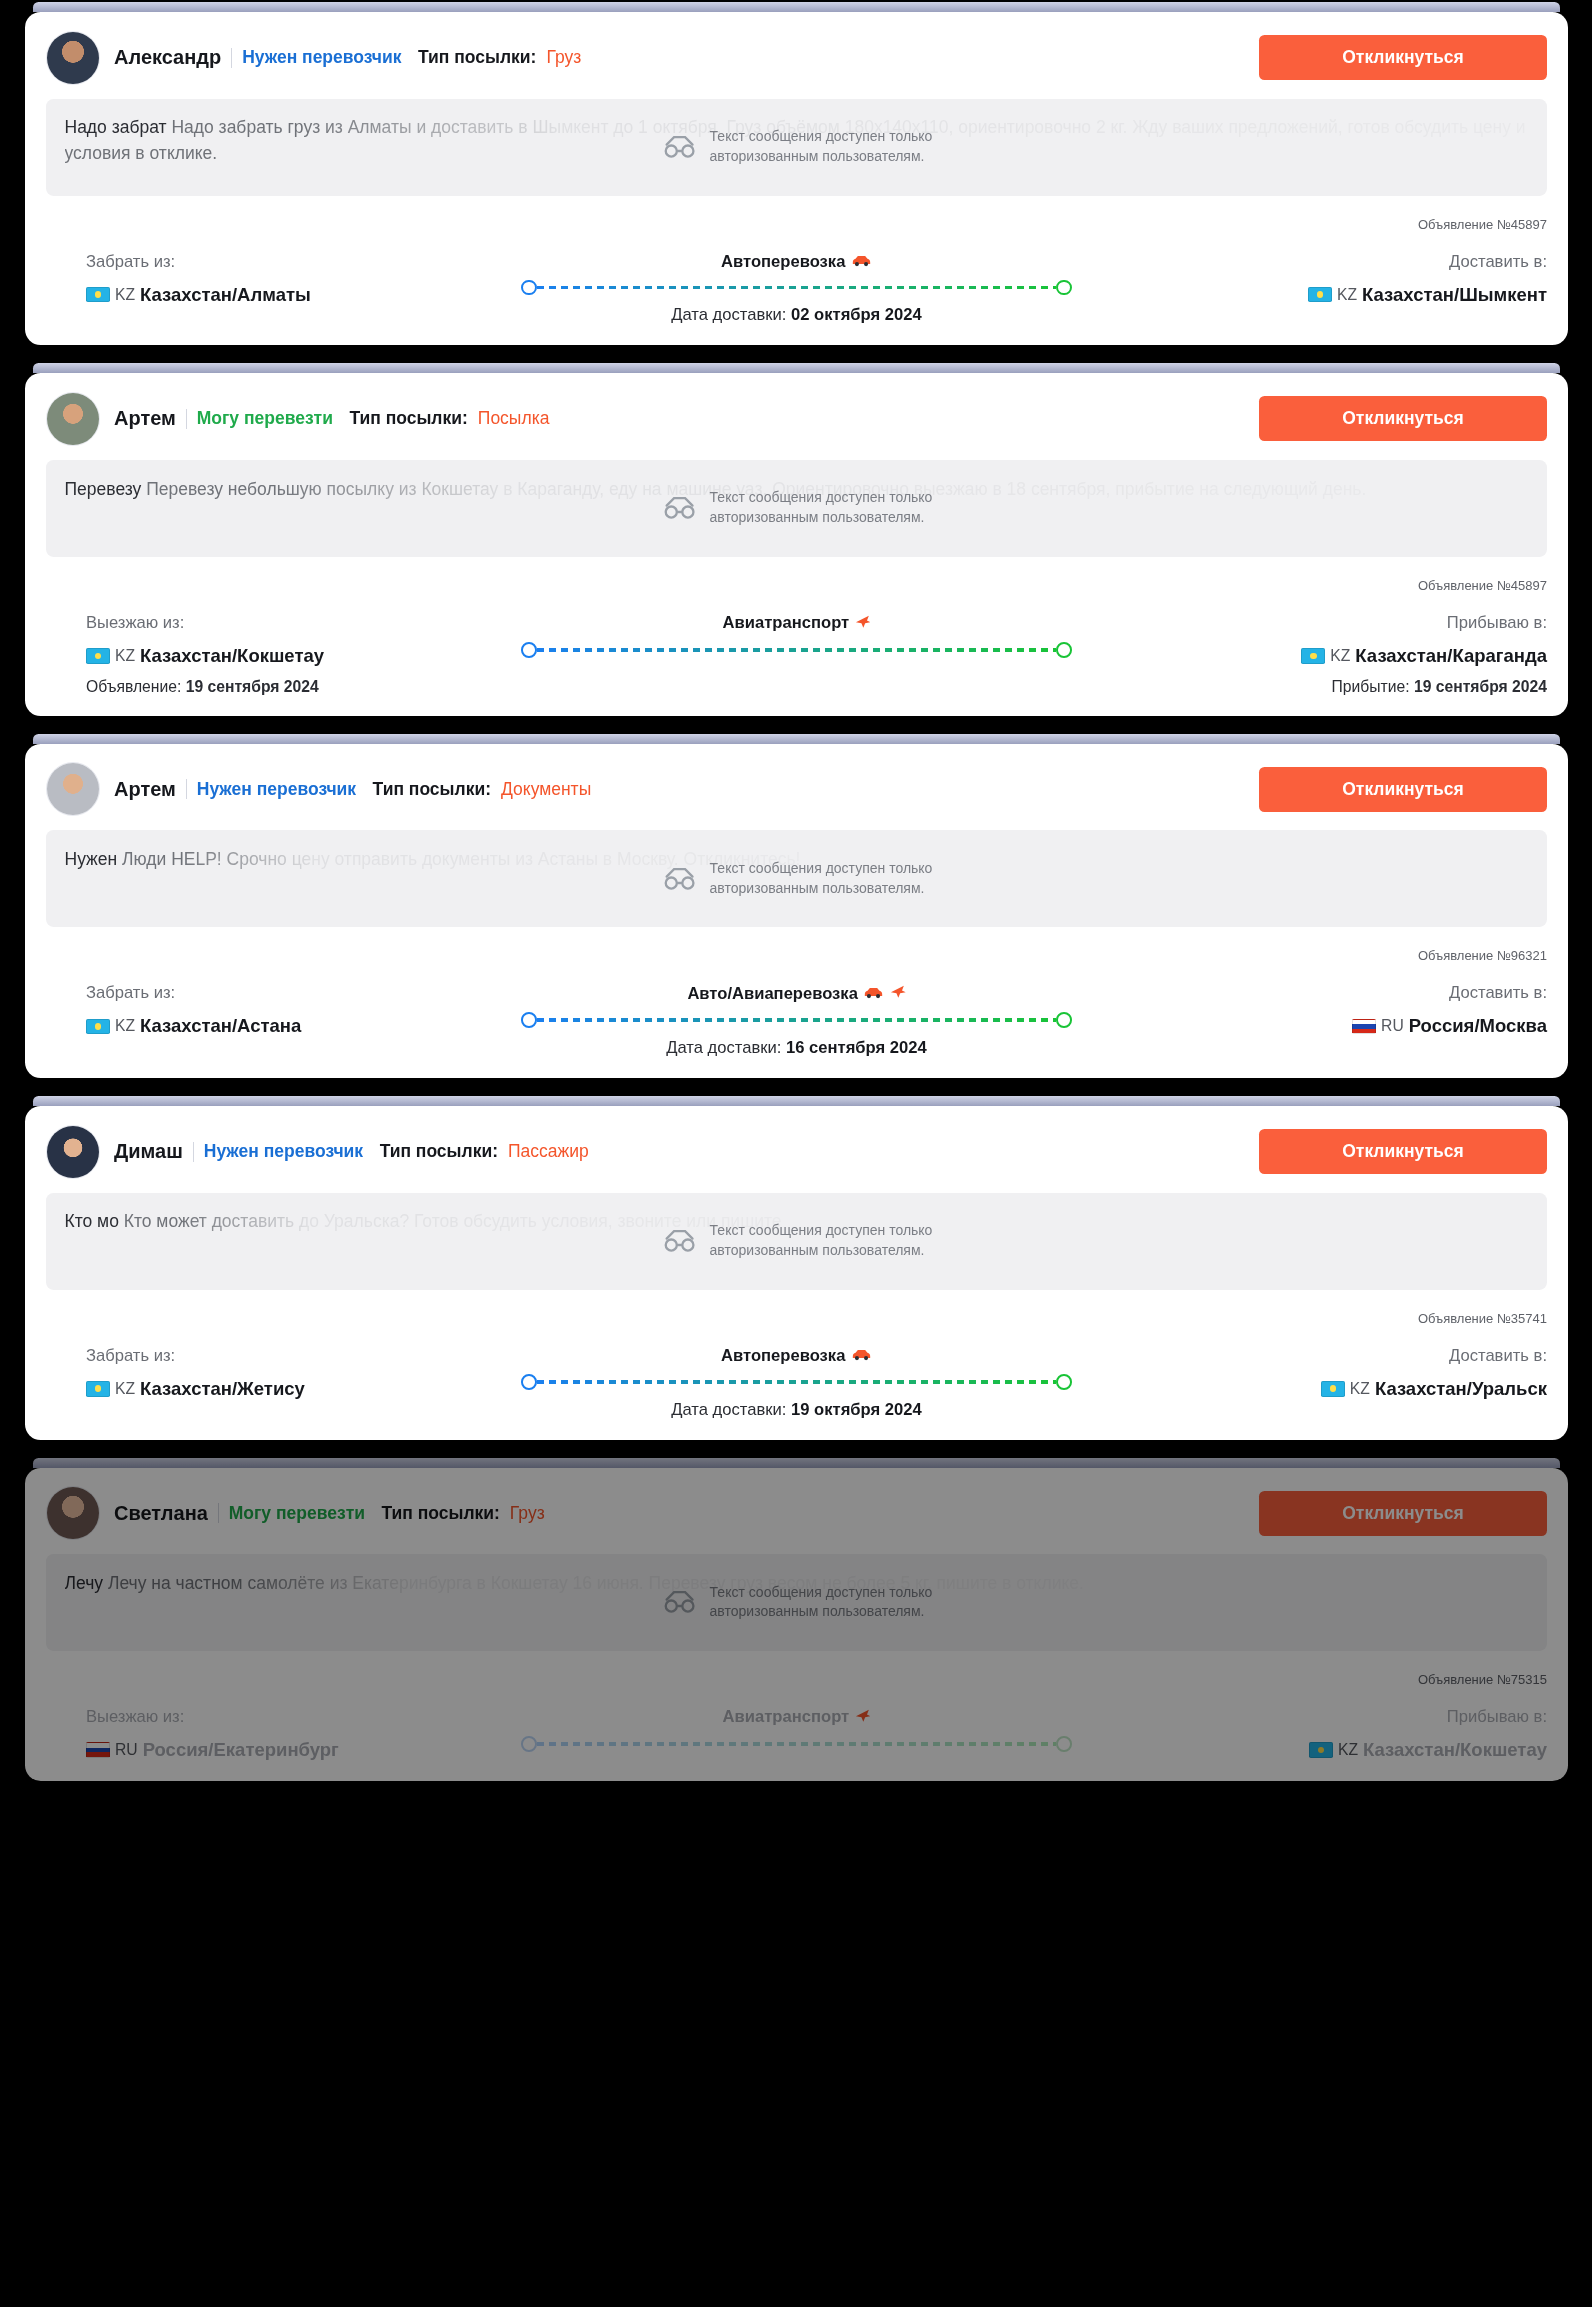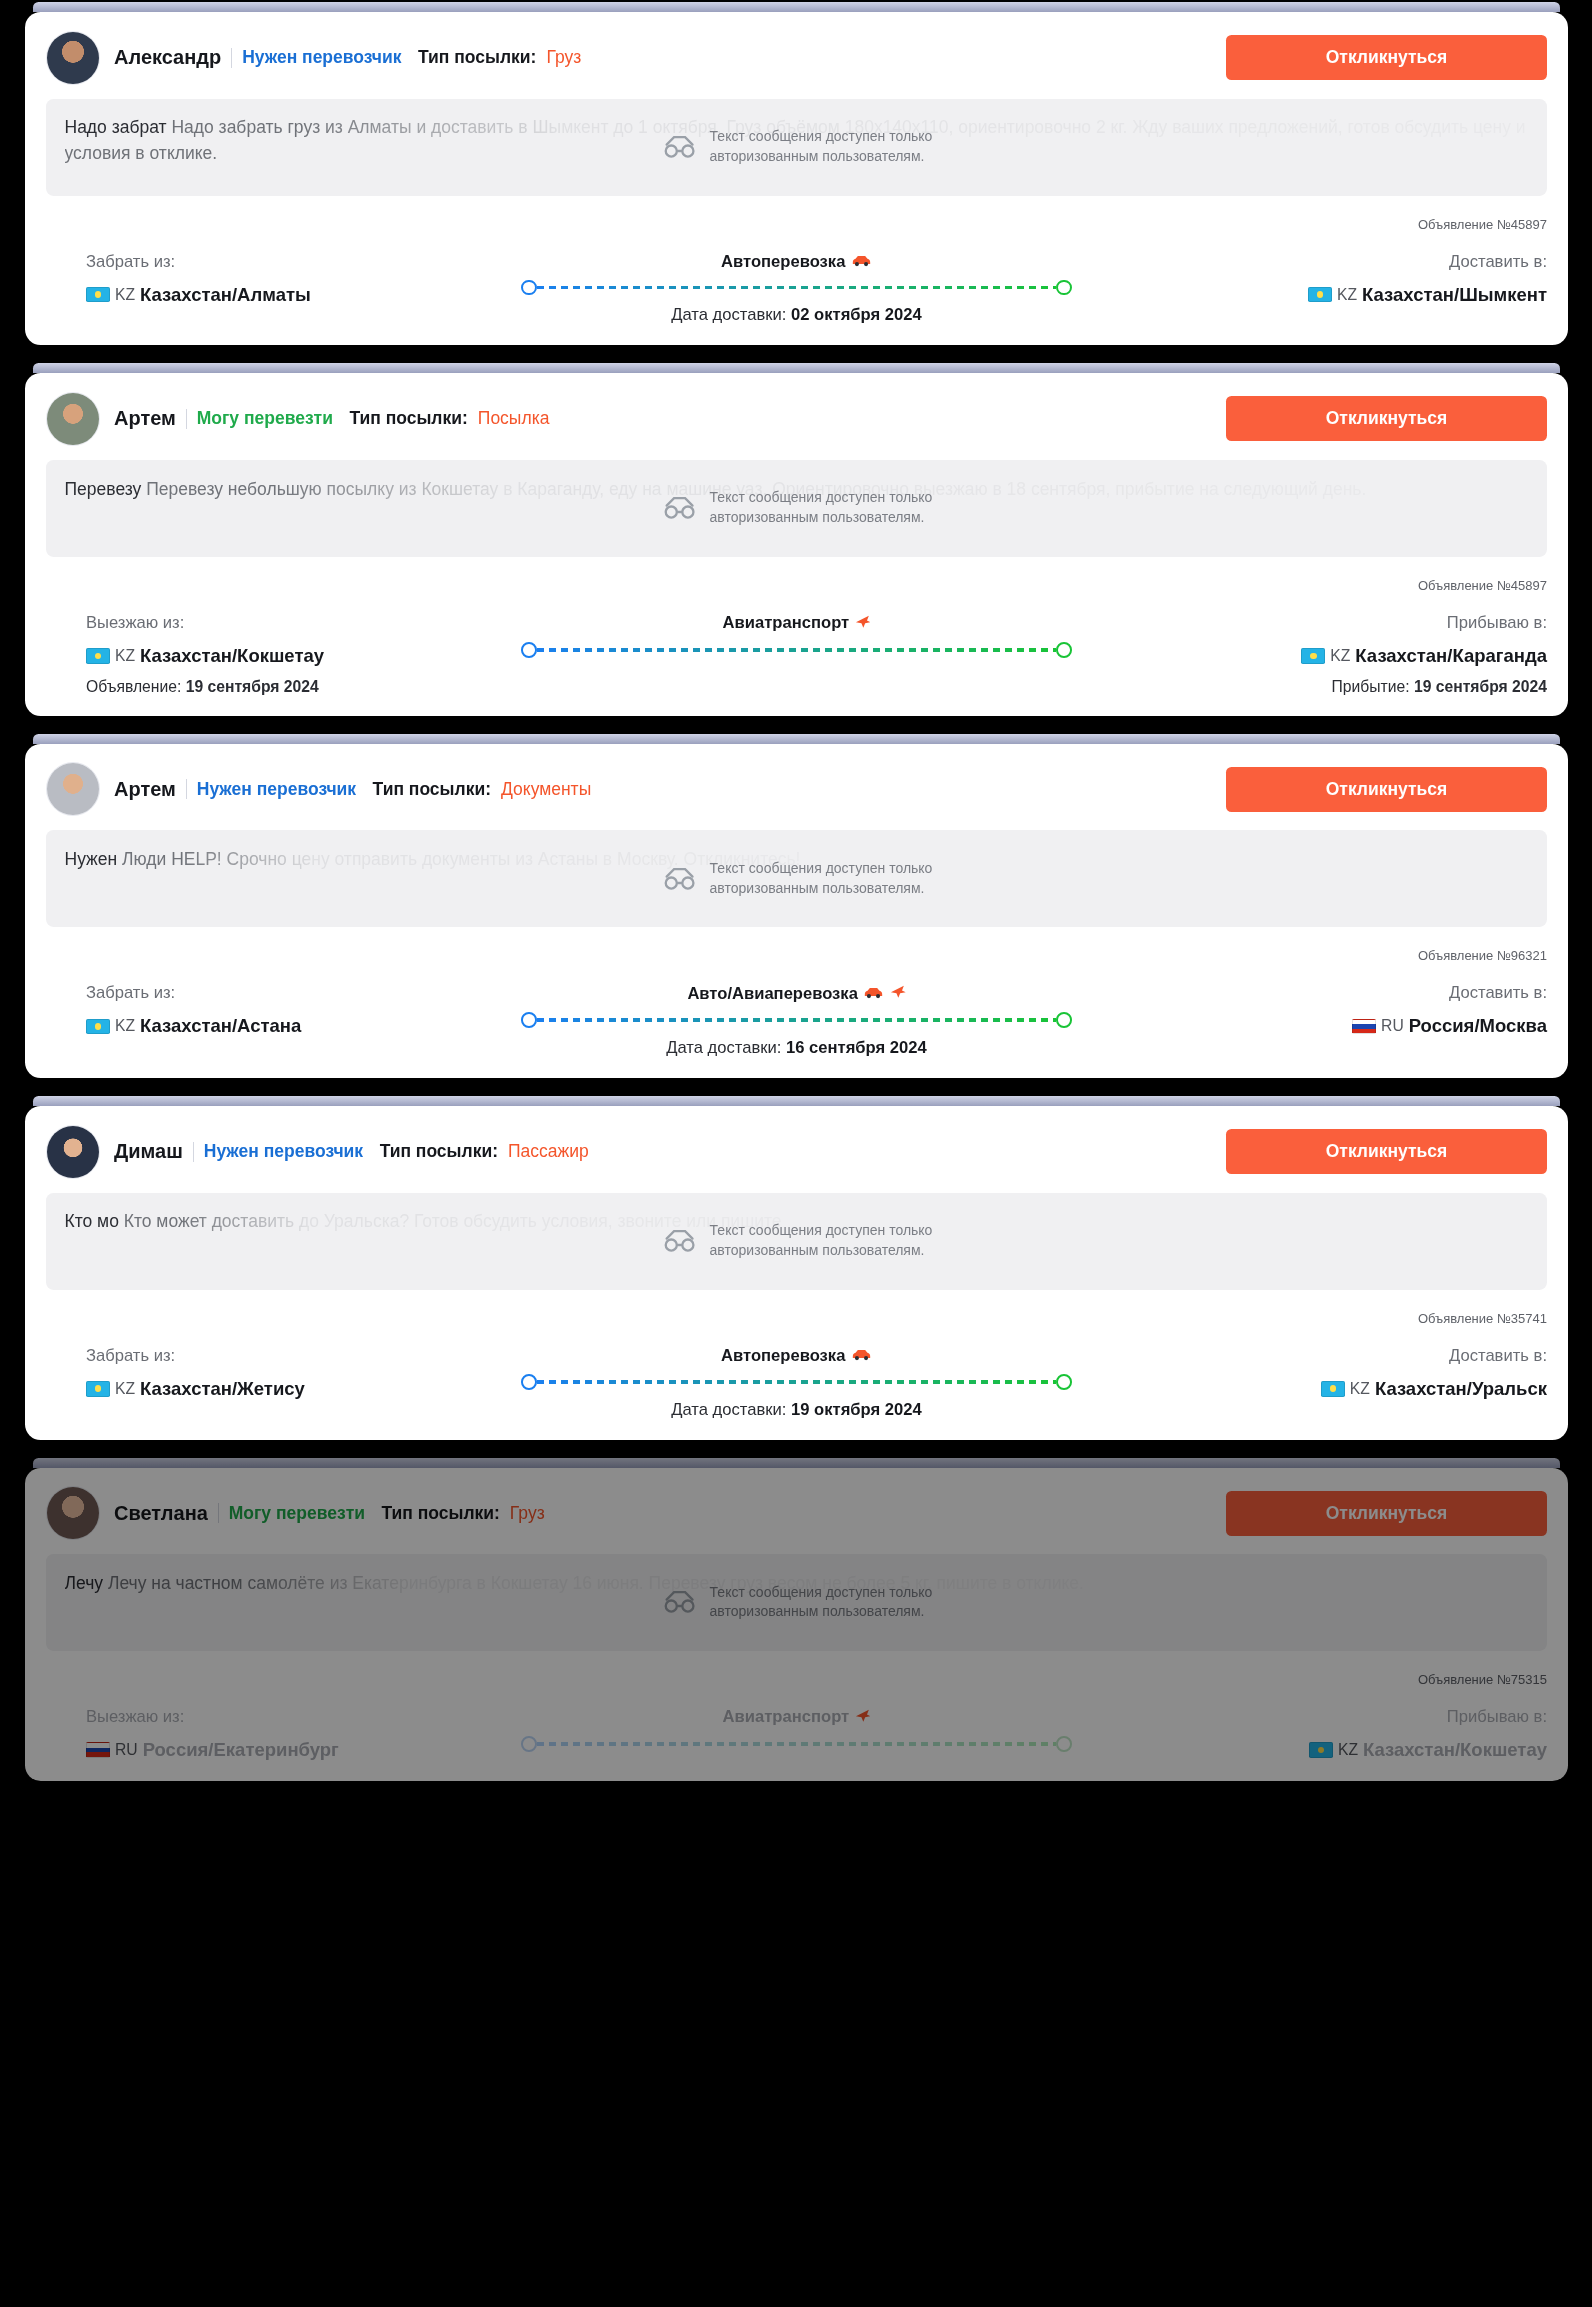--- a/index.html
+++ b/index.html
@@ -85,21 +85,21 @@
   .ptype-value { font-size: 17.5px; font-weight: normal; color: #f4552b; }
   .respond-btn {
     flex: 0 0 auto;
     background: #fa5f3c;
     color: #ffffff;
     font-size: 17.5px;
     font-weight: bold;
     border: none;
     border-radius: 5.5px;
     padding: 12px 0;
-    width: 321px;
+    width: 288px;
     text-align: center;
     cursor: pointer;
     font-family: "Liberation Sans", sans-serif;
   }
   
   .msg {
     margin-top: 14px;
     background: #f0f0f2;
     border-radius: 7.4px;
     min-height: 97px;

